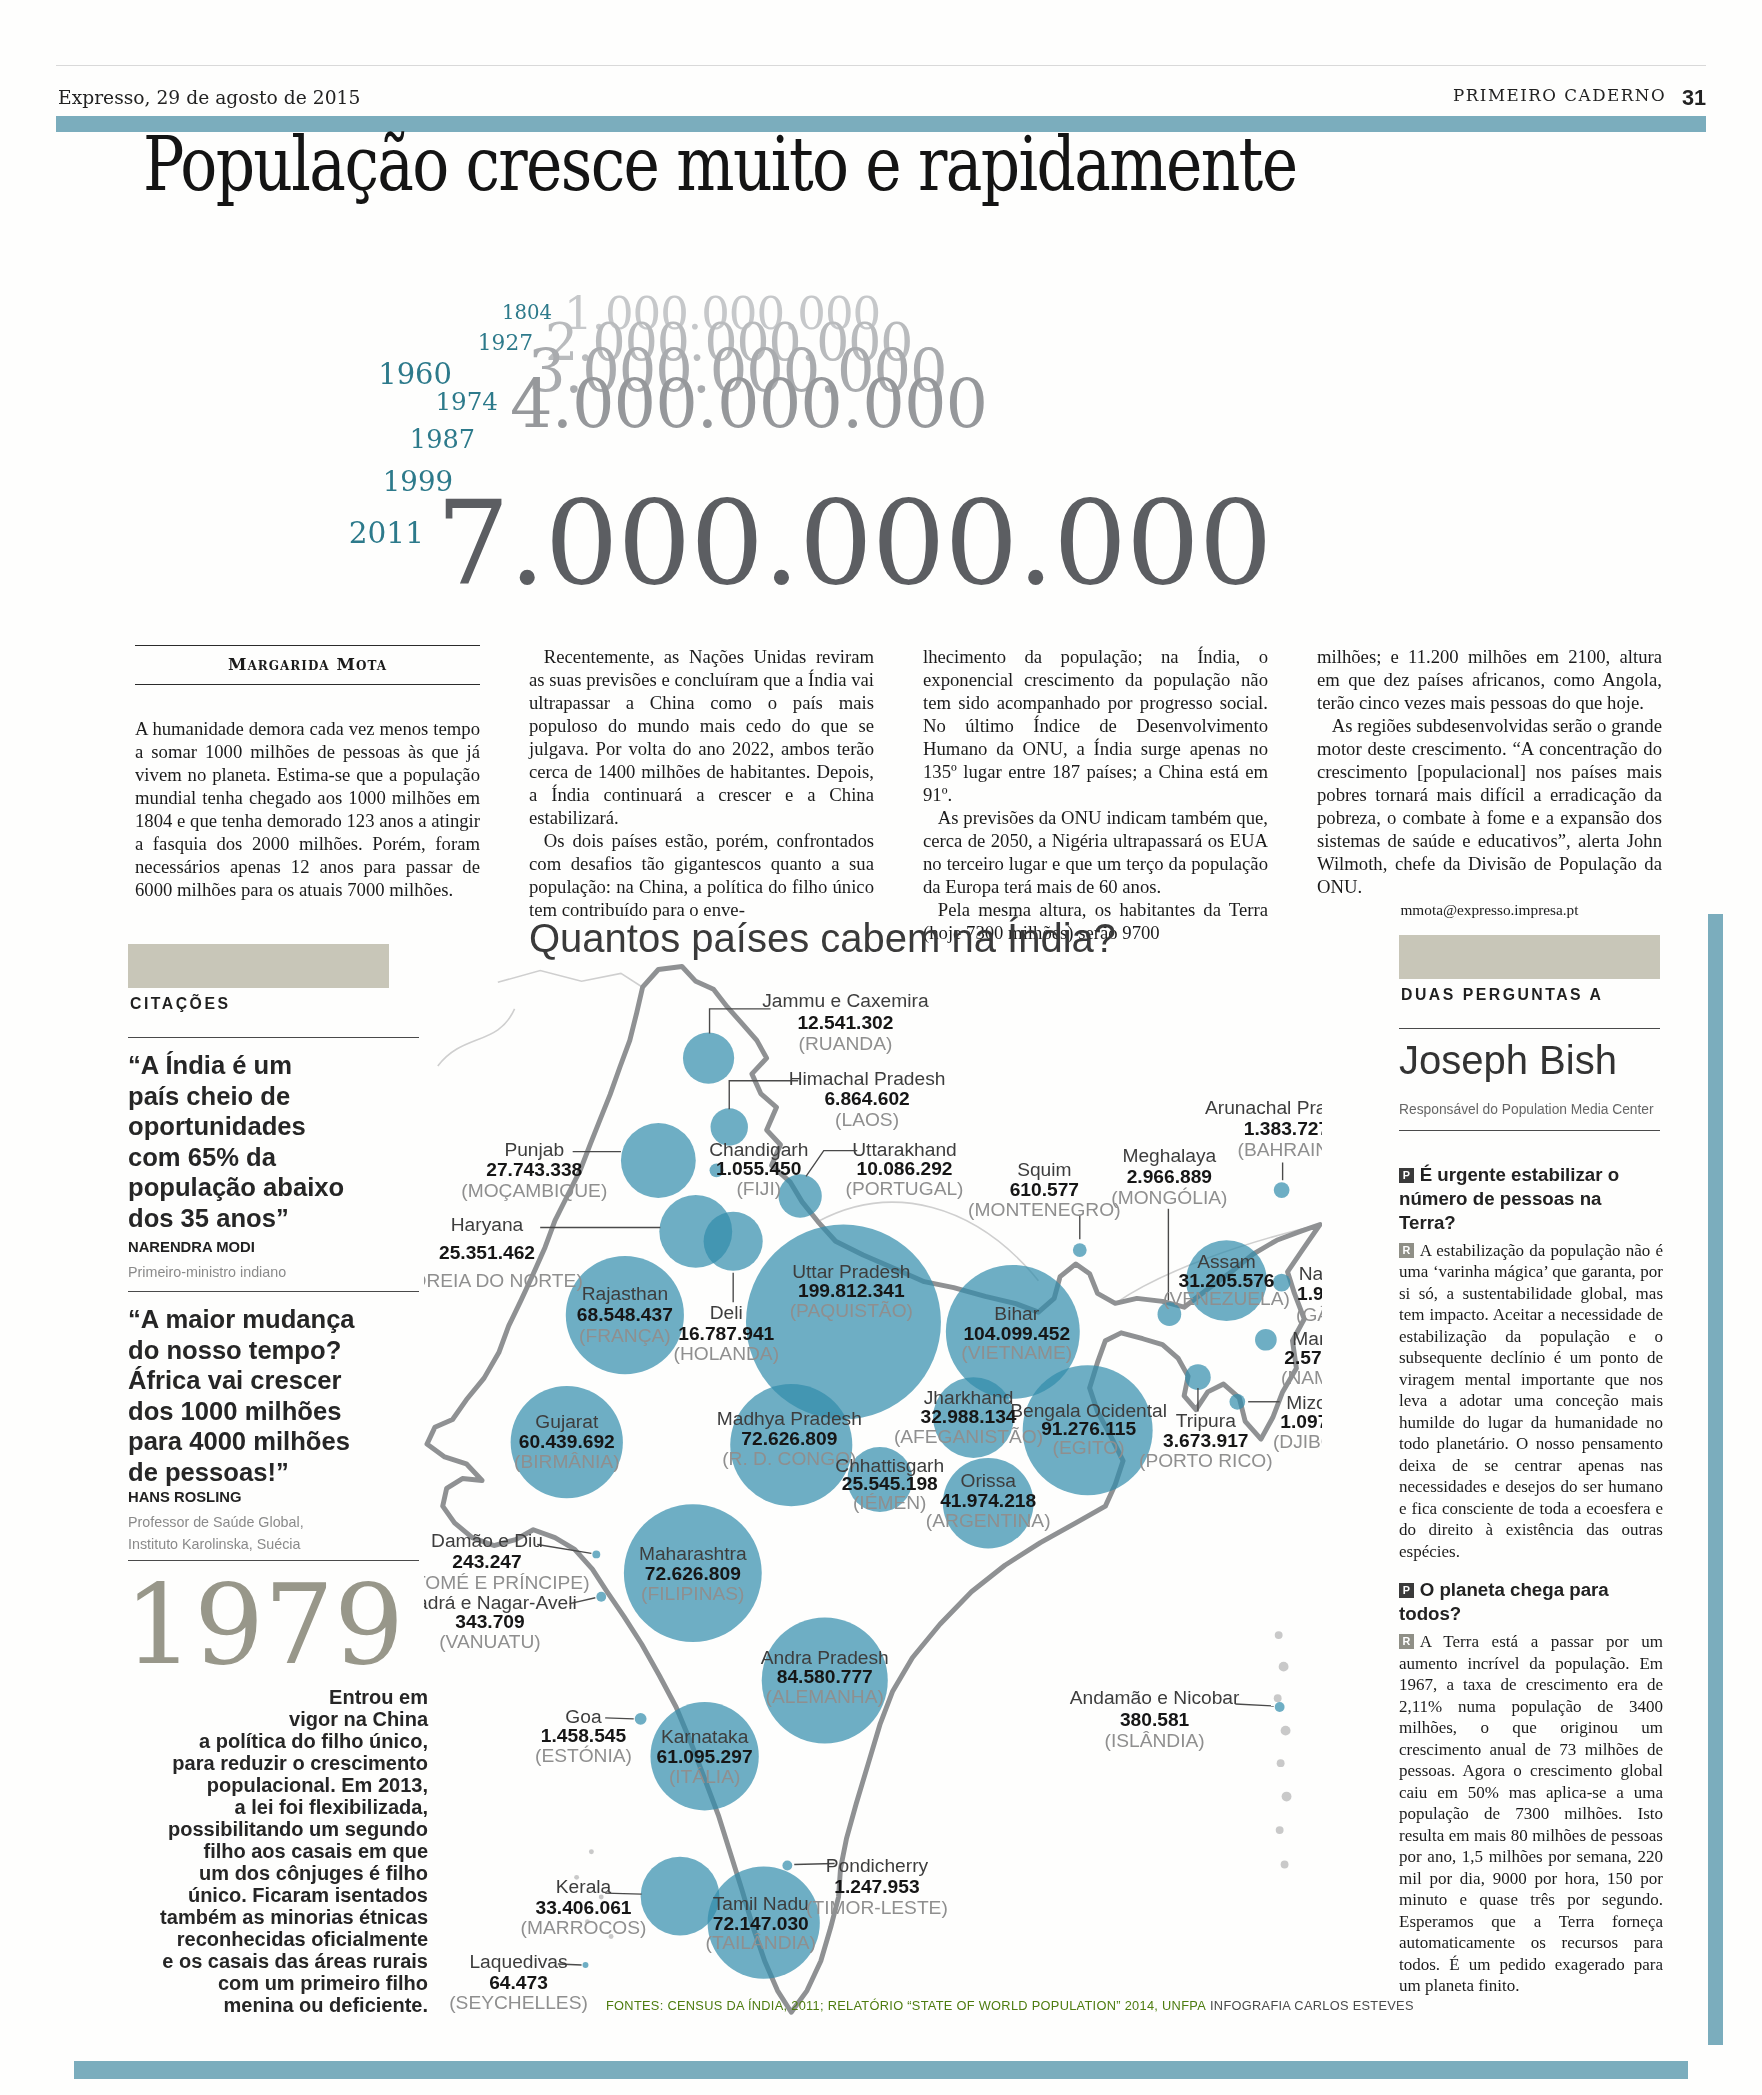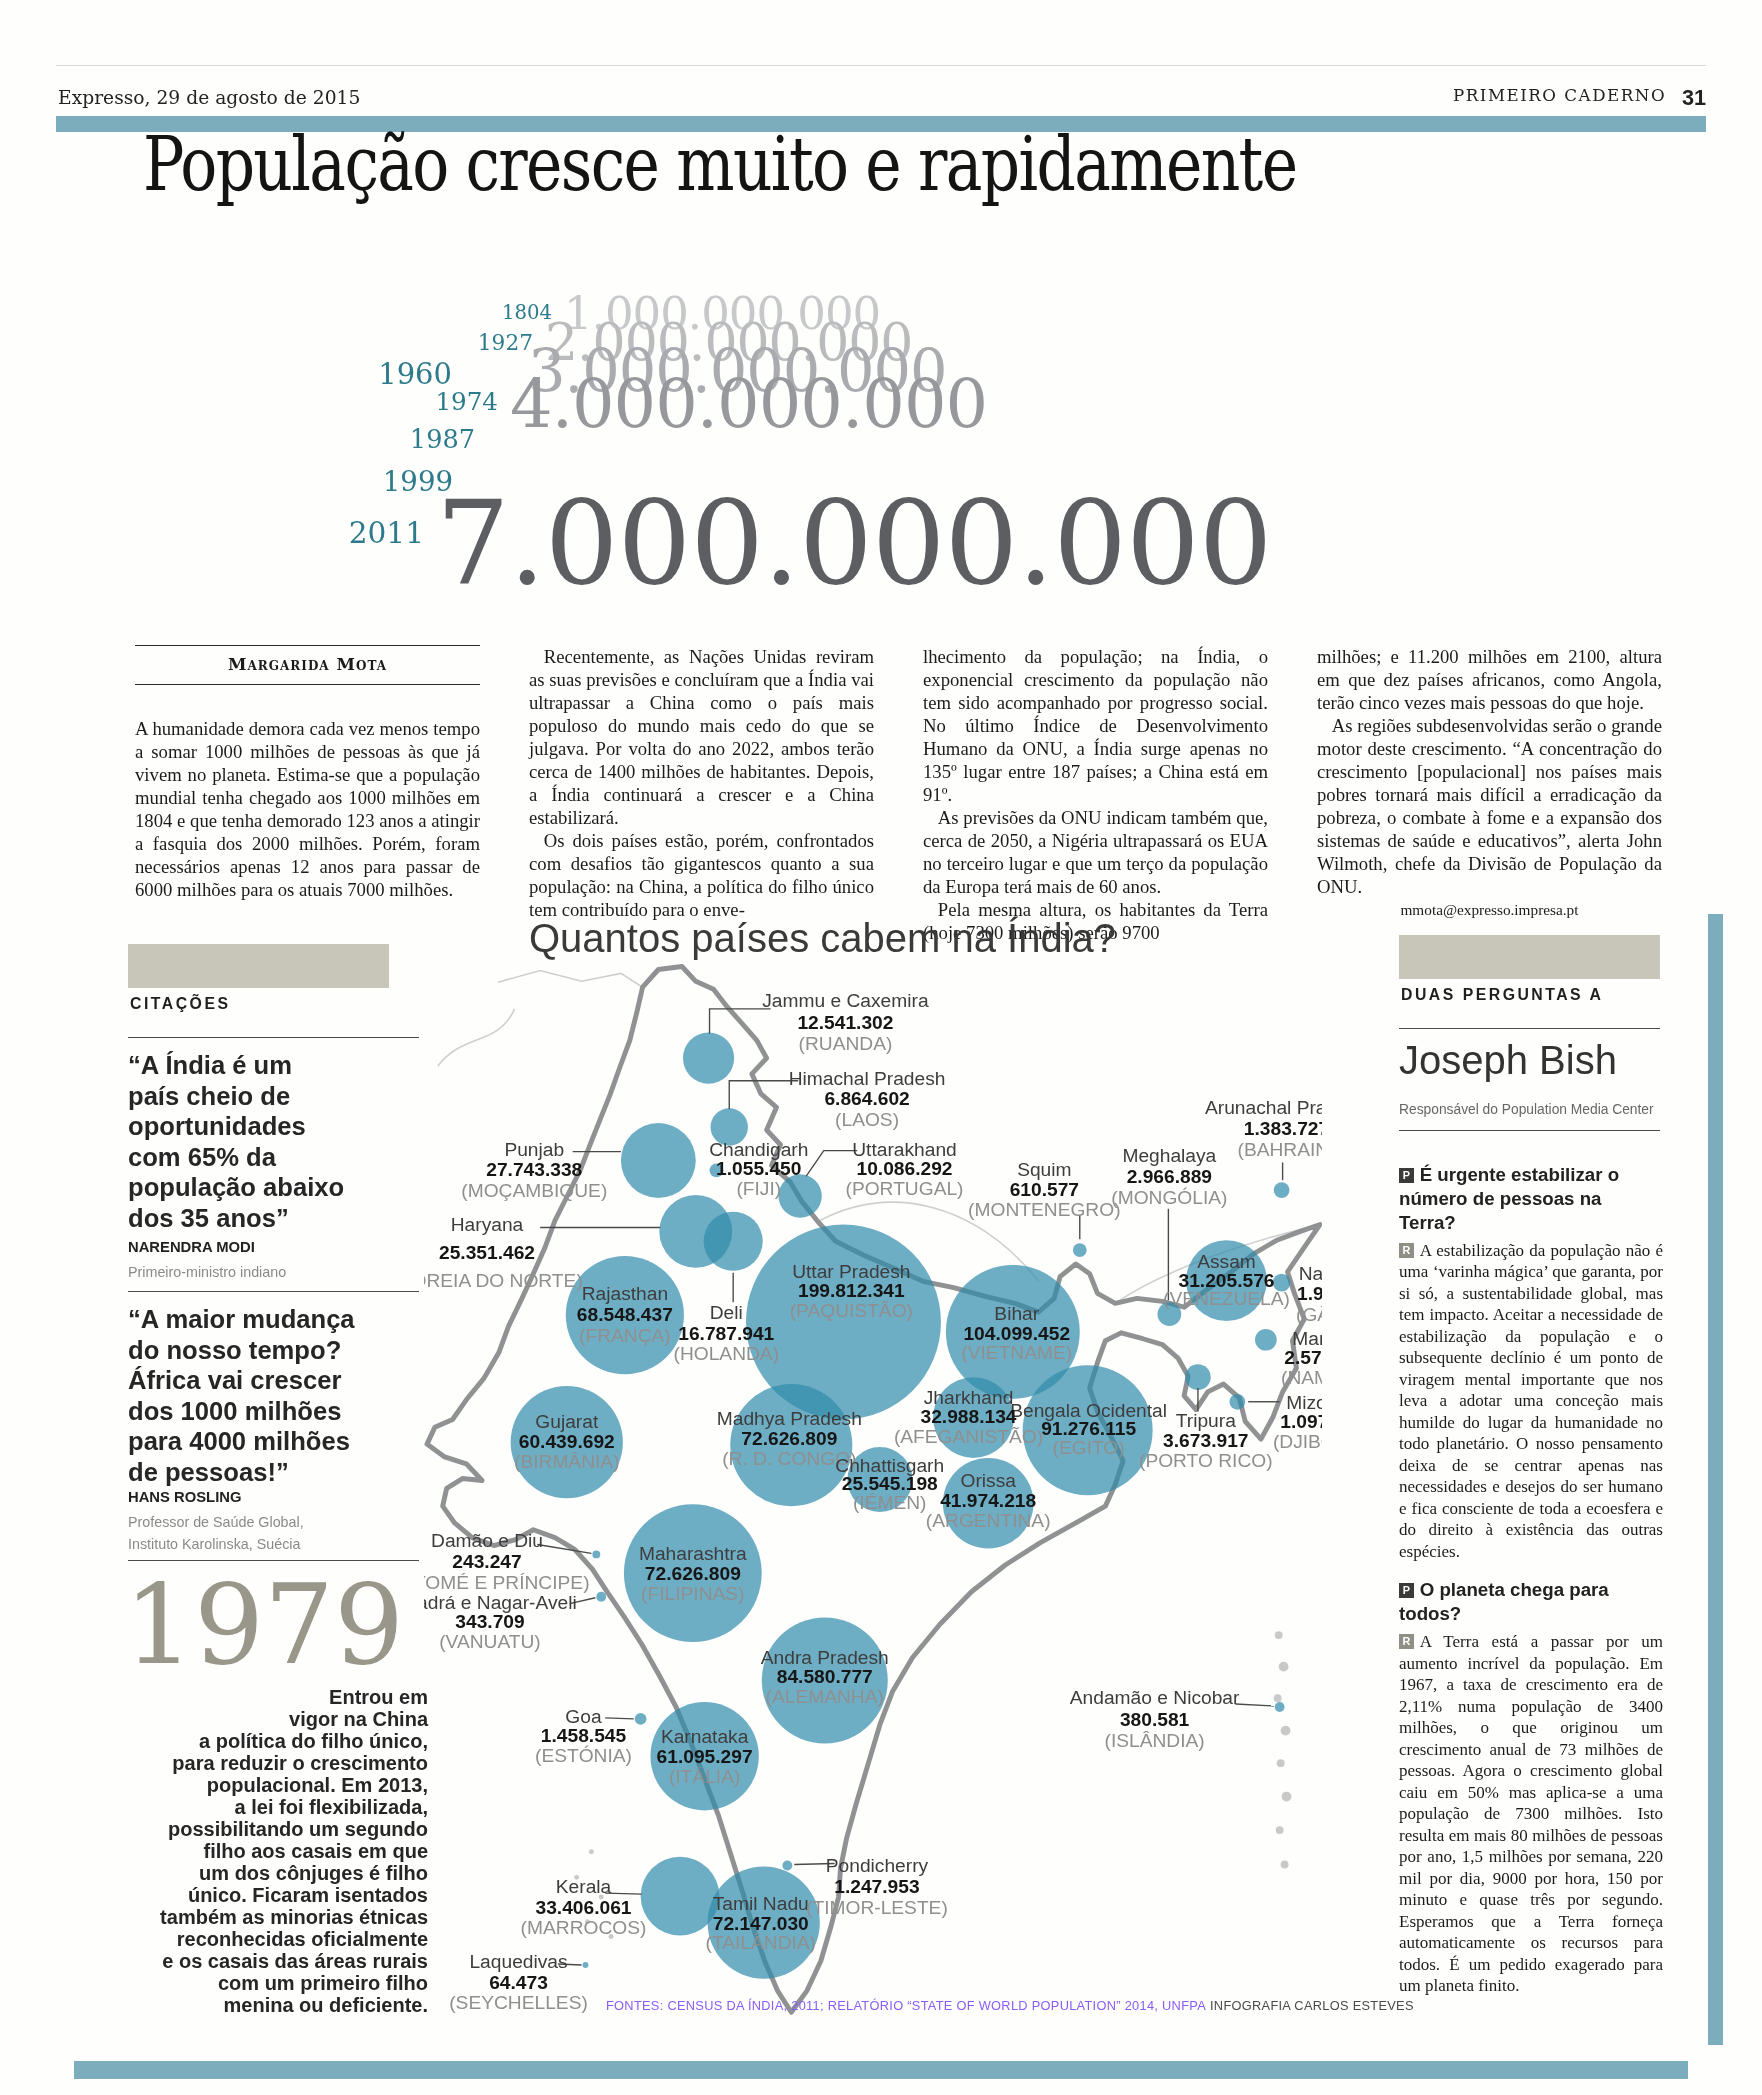--- a/index.html
+++ b/index.html
@@ -67,21 +67,21 @@
   .jrole{position:absolute;left:1399px;top:1102px;font:13.8px "Liberation Sans",sans-serif;color:#666;}
   .qa-wrap{position:absolute;left:1399px;top:1163px;width:264px;}
   .qa-q{font:700 18.7px/24px "Liberation Sans",sans-serif;color:#222;margin:0 0 4.9px;}
   .qa-a{font:17px/21.5px "Liberation Serif",serif;text-align:justify;color:#1b1b1b;margin:0 0 15.8px;}
   .qicon,.ricon{display:inline-block;width:14.8px;height:14.8px;margin-right:5.9px;text-align:center;
      font:700 10.8px/14.8px "Liberation Sans",sans-serif;color:#fff;vertical-align:2px;}
   .qicon{background:#3a3a3a;}
   .ricon{background:#8f8f86;}
 
   
-  .sources{position:absolute;left:606px;top:1998px;font:12.8px "Liberation Sans",sans-serif;color:#8b5cf6;letter-spacing:0.3px;}
+  .sources{position:absolute;left:606px;top:1998px;font:12.8px "Liberation Sans",sans-serif;color:#4d7c0f;letter-spacing:0.3px;}
   .credit{position:absolute;left:1210px;top:1998px;font:12.8px "Liberation Sans",sans-serif;color:#4a4a4a;letter-spacing:0.3px;}
 </style>
 </head>
 <body>
 
 <div class="page">
 
   <div class="top-rule"></div>
   <div class="masthead-left">Expresso, 29 de agosto de 2015</div>
   <div class="masthead-right">

